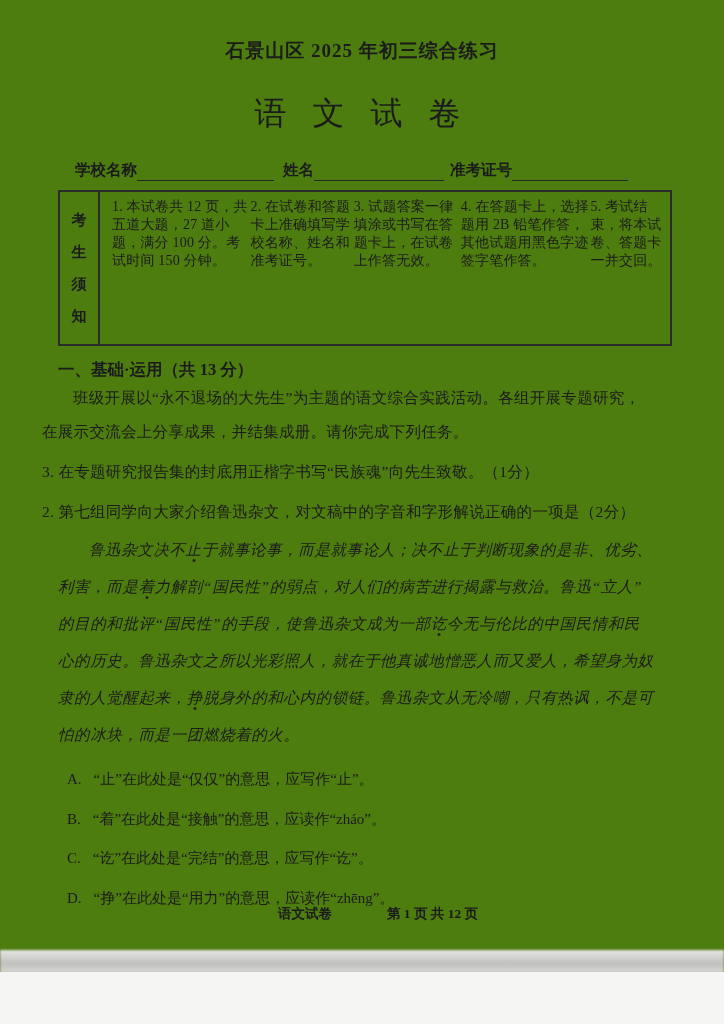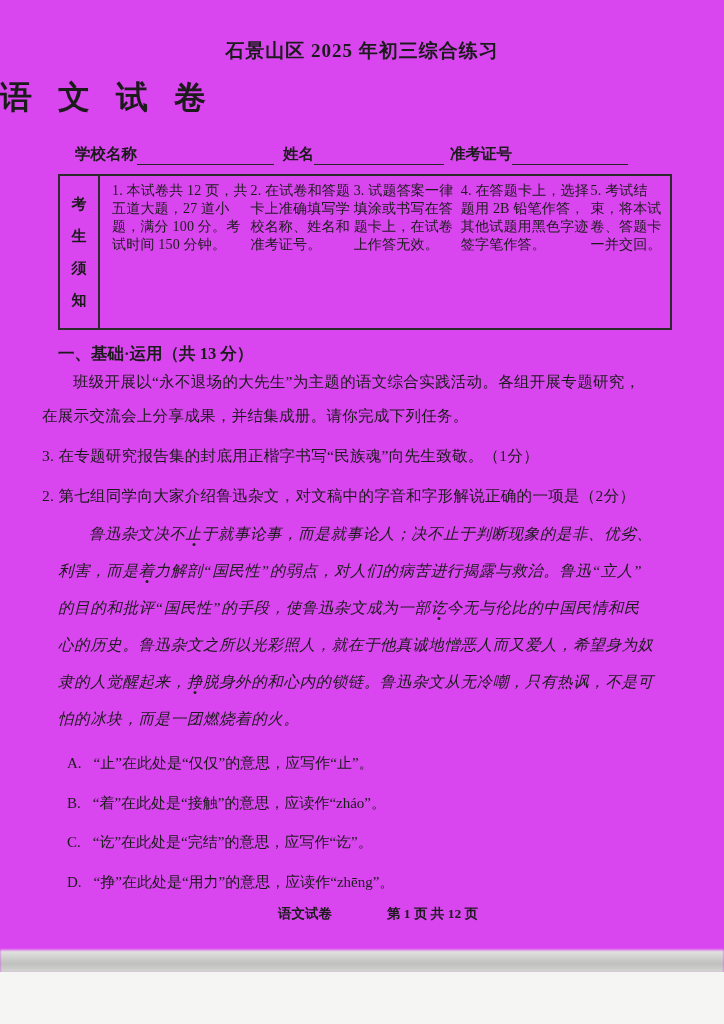--- a/index.html
+++ b/index.html
@@ -1,27 +1,27 @@
 <!DOCTYPE html>
 <html><head>
 <meta charset="utf-8">
 <style>
   html,body { margin:0; padding:0; }
   body { background:#f1f1ef; font-family:"Liberation Serif","DejaVu Serif",serif; }
   .page {
     position:relative; width:724px; height:1024px; margin:0 auto;
-    background:#d946ef; color:#1b1b1b; overflow:hidden;
+    background:#4d7c0f; color:#1b1b1b; overflow:hidden;
   }
   .exam-meta-title {
     padding-top:38px; text-align:center;
     font-size:19px; font-weight:bold; letter-spacing:1px;
   }
   .exam-title {
-    margin-top:12px; 
-    font-size:32px; font-weight:bold; letter-spacing:9px;
+    margin-top:28px; text-align:center;
+    font-size:32px; font-weight:normal; letter-spacing:9px;
   }
   .fields-row {
     margin:24px 52px 3px 75px; display:flex; align-items:flex-end;
     font-size:15.5px; font-weight:bold; white-space:nowrap;
   }
   .blank {
     display:inline-block; border-bottom:1.6px solid #262626; height:1.05em;
   }
   .blank.school { width:137px; margin-right:9px; }
   .blank.name   { width:130px; margin-right:6px; }

